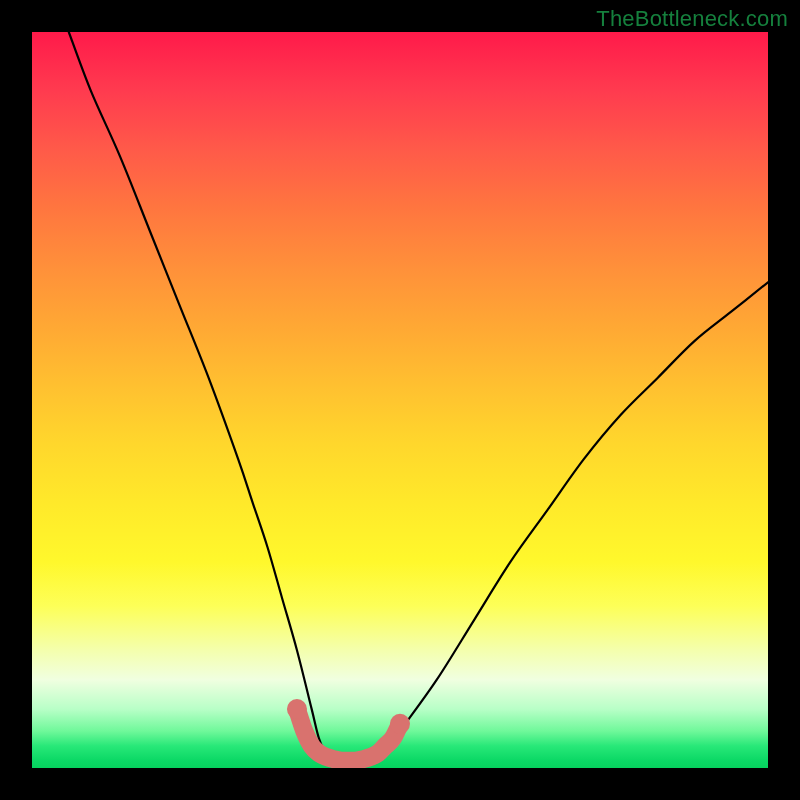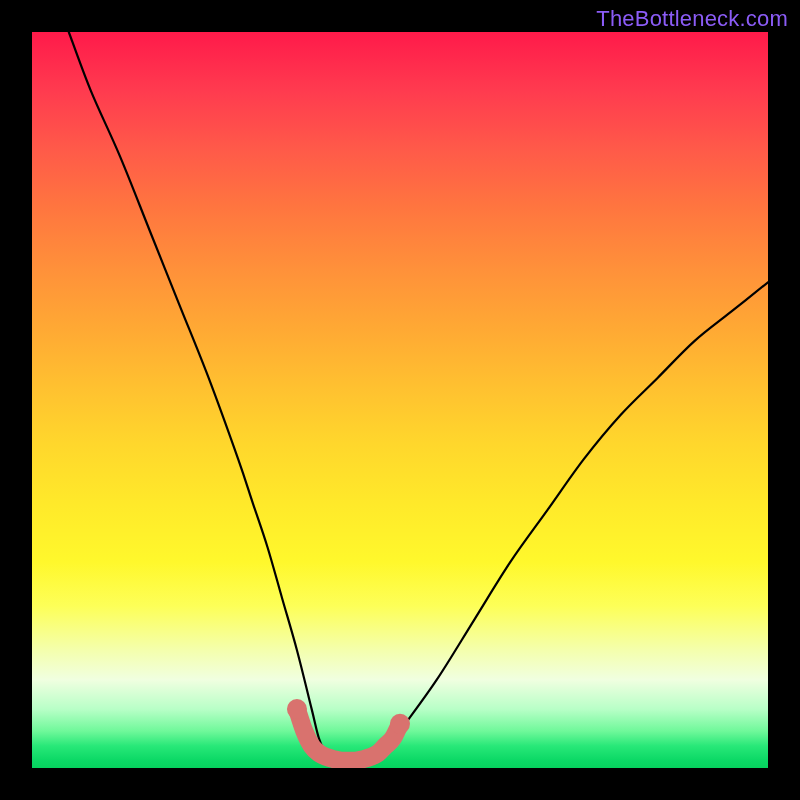--- a/index.html
+++ b/index.html
@@ -41,21 +41,21 @@
       #6ff89a 95%,
       #28e878 97%,
       #0bd865 99%,
       #06d25e 100%
     );
   }
   .watermark {
     position: absolute;
     top: 6px;
     right: 12px;
-    color: #8b5cf6;
+    color: #15803d;
     font-size: 22px;
     font-weight: 500;
     letter-spacing: 0.2px;
   }
   svg.curve {
     position: absolute;
     left: 0;
     top: 0;
     width: 736px;
     height: 736px;

